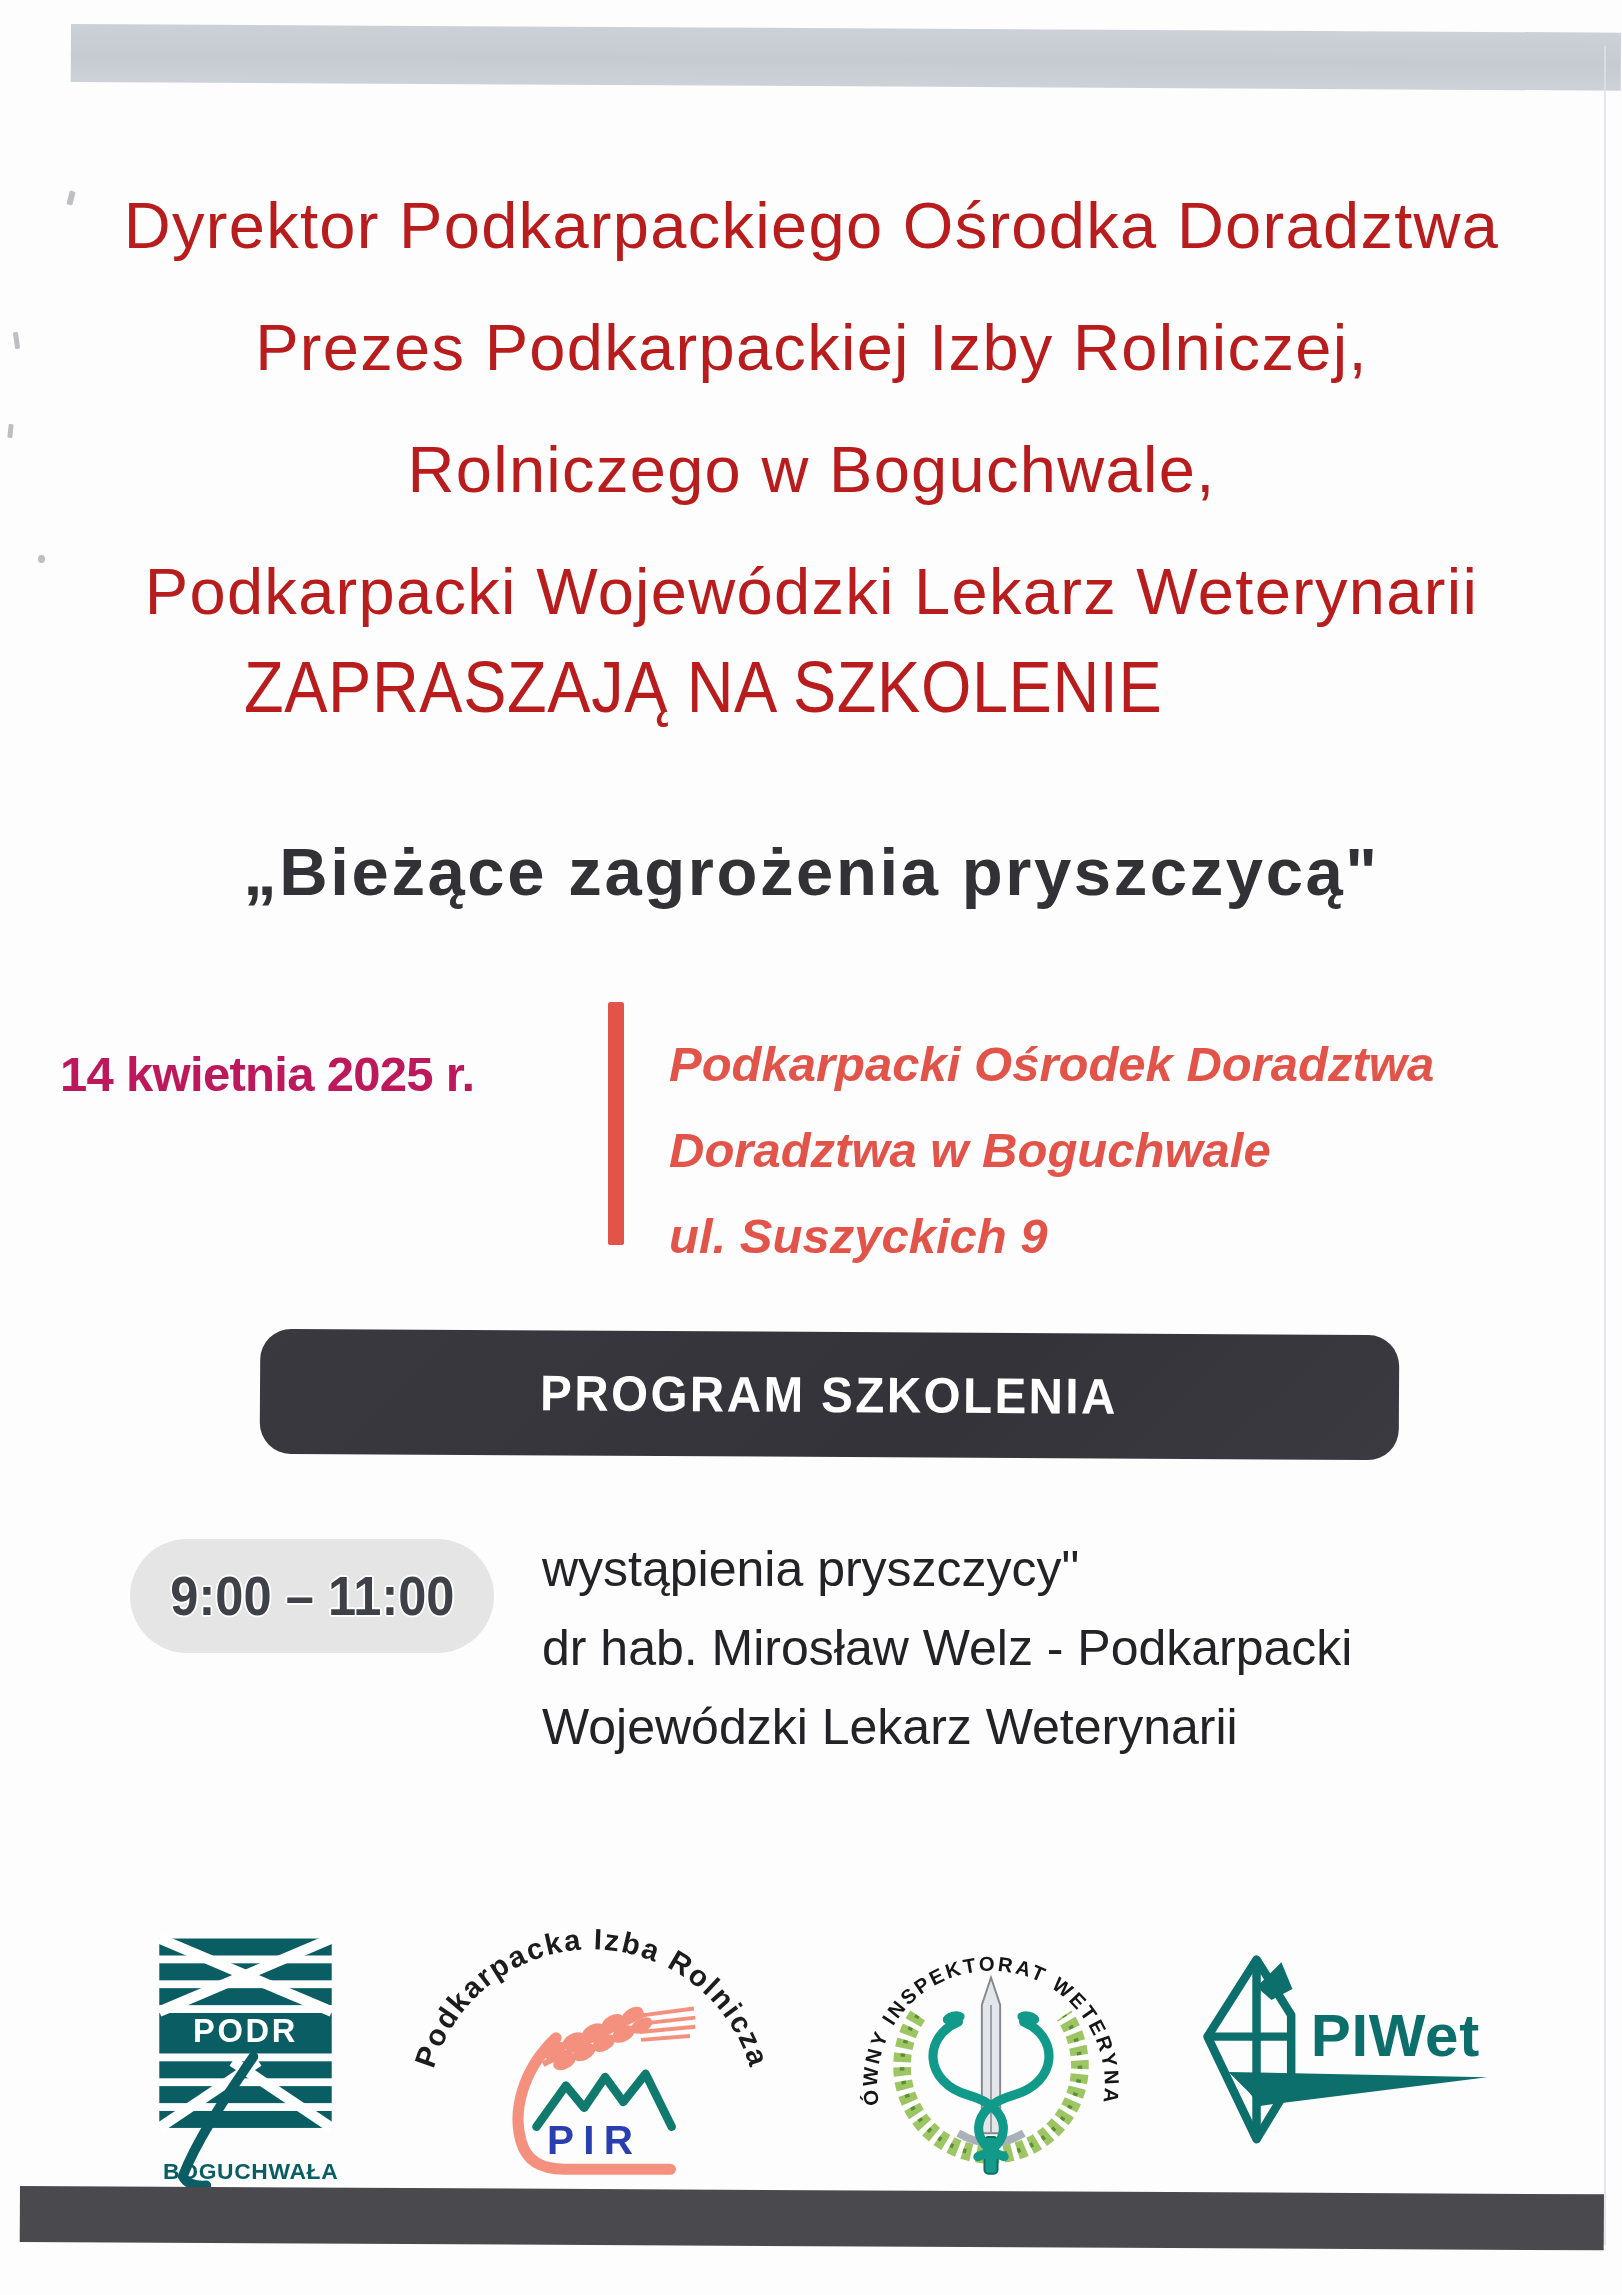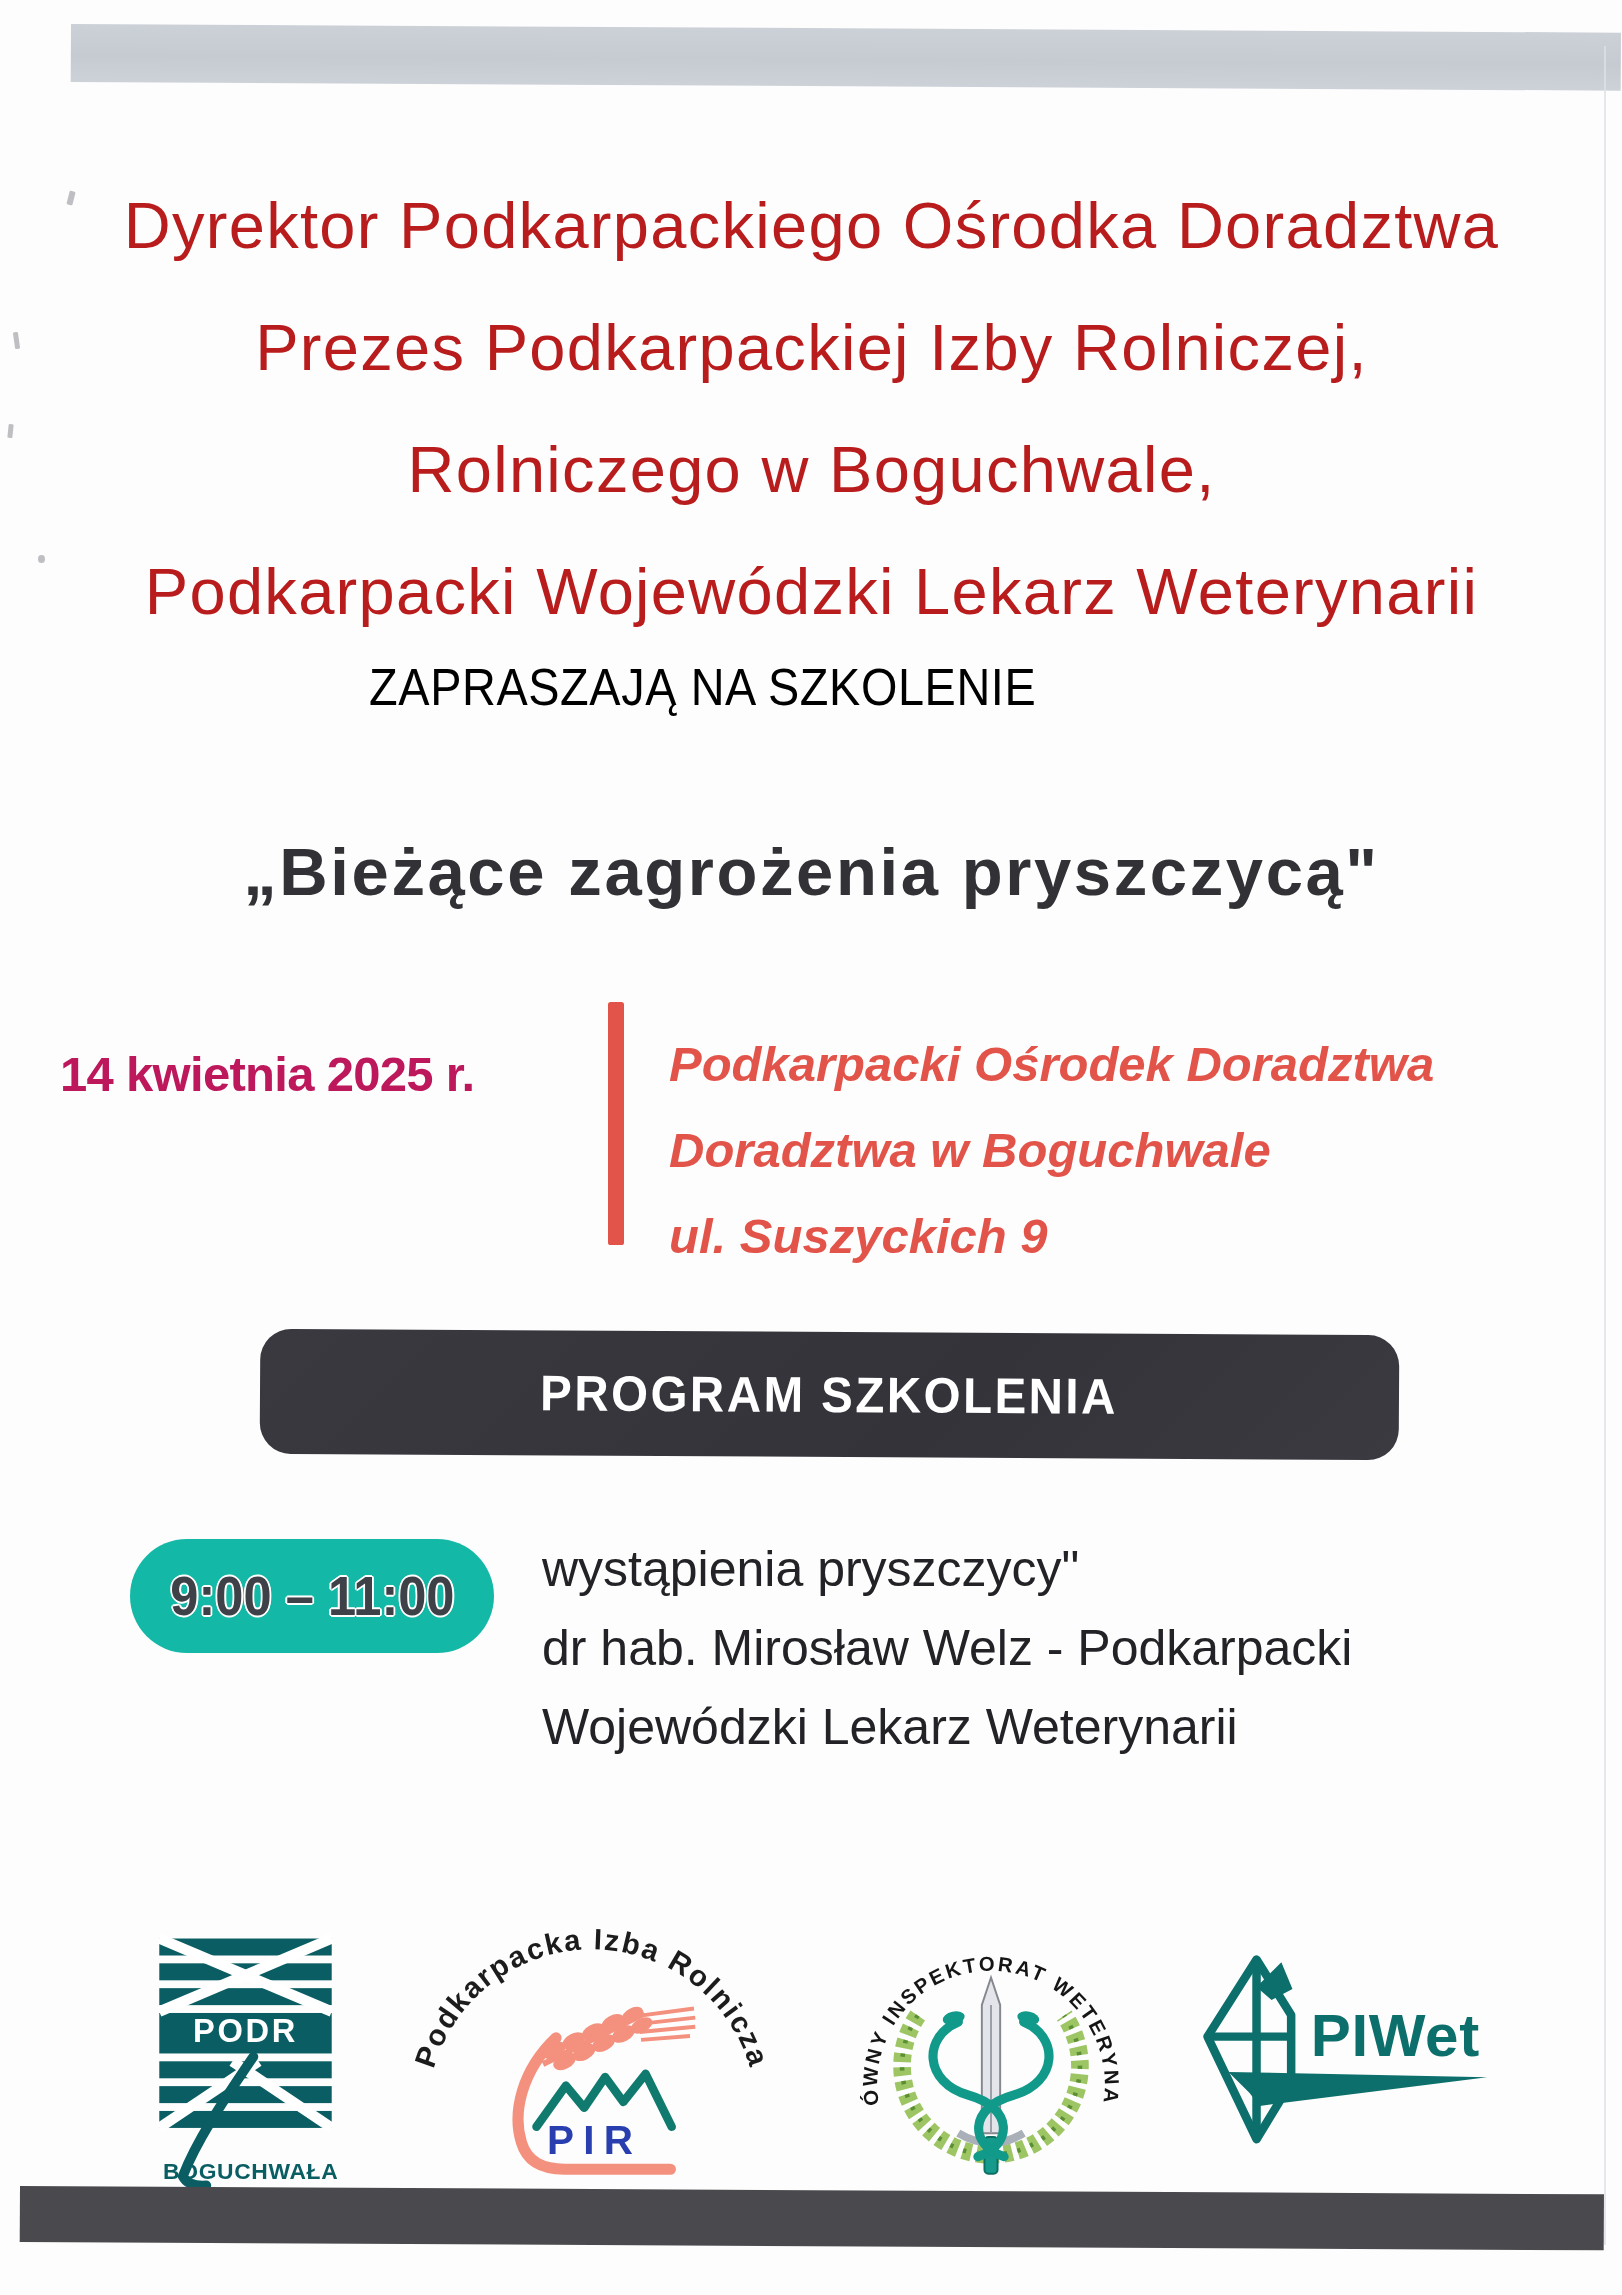--- a/index.html
+++ b/index.html
@@ -9,36 +9,36 @@
 
   
   .top-band{left:71px;top:23.6px;width:1550px;height:58px;background:linear-gradient(180deg,#ccd0d7 0%,#c6cad1 55%,#cdd1d8 100%);transform:rotate(0.32deg);transform-origin:left top;}
   .bottom-bar{left:19.6px;top:2186px;width:1584px;height:56px;background:#4a4a4e;transform:rotate(0.3deg);transform-origin:left top;}
   .edge-line{left:1604px;top:46px;width:2px;height:2199px;background:#dde1e6;opacity:.8;}
   .speck{background:#8d8d94;opacity:.55;border-radius:1.3px;}
 
   
   .header{left:0;top:165px;width:1623px;text-align:center;color:#b91c1c;
           font-size:65px;line-height:122px;letter-spacing:1.3px;}
-  .invite{left:0;top:638px;width:1406px;text-align:center;color:#000000;font-size:52px;line-height:98px;letter-spacing:0.7px;}
+  .invite{left:0;top:638px;width:1406px;text-align:center;color:#b91c1c;font-size:72px;line-height:98px;letter-spacing:0.7px;}
   .invite>span{display:inline-block;transform:scaleX(0.9);transform-origin:center;}
   .title{left:0;top:826px;width:1623px;text-align:center;color:#313136;font-weight:bold;font-size:67px;letter-spacing:2.6px;line-height:92px;}
 
   
   .date{left:60px;top:1046px;width:543px;color:#be185d;font-weight:bold;font-size:49px;letter-spacing:-0.7px;}
   .vbar{left:608px;top:1002px;width:15.7px;height:243px;background:#e2544a;border-radius:2.6px;}
   .venue{left:669px;top:1021px;width:851px;color:#e2544a;font-weight:bold;font-size:49px;line-height:86px;font-style:italic;}
 
   
   .program-btn{left:260px;top:1332px;width:1139px;height:125px;background:linear-gradient(135deg,#3a393f 0%,#343339 60%,#3b3a40 100%);
                border-radius:31px;transform:rotate(0.33deg);display:flex;align-items:center;justify-content:center;}
   .program-btn .lbl{color:#ffffff;font-weight:bold;font-size:50px;letter-spacing:2.6px;transform:scaleX(0.95);white-space:nowrap;}
 
   
-  .time-badge{left:130px;top:1539px;width:364px;height:114px;background:#14b8a6;border-radius:58px;
+  .time-badge{left:130px;top:1539px;width:364px;height:114px;background:#e5e5e5;border-radius:58px;
               display:flex;align-items:center;justify-content:center;}
   .time-badge .t{font-size:55px;font-weight:bold;color:#3f4149;white-space:nowrap;transform:scaleX(0.92);
       text-shadow:2px 0 0 #fff,-2px 0 0 #fff,0 2px 0 #fff,0 -2px 0 #fff,1.3px 1.3px 0 #fff,-1.3px -1.3px 0 #fff,1.3px -1.3px 0 #fff,-1.3px 1.3px 0 #fff;}
   .desc{left:542px;top:1530px;width:982px;color:#232327;font-size:50px;line-height:79px;}
 
   .logos{left:0;top:1917px;width:1413px;height:281px;}
   svg text{font-family:"Liberation Sans", sans-serif;}
 </style>
 </head>
 <body>

